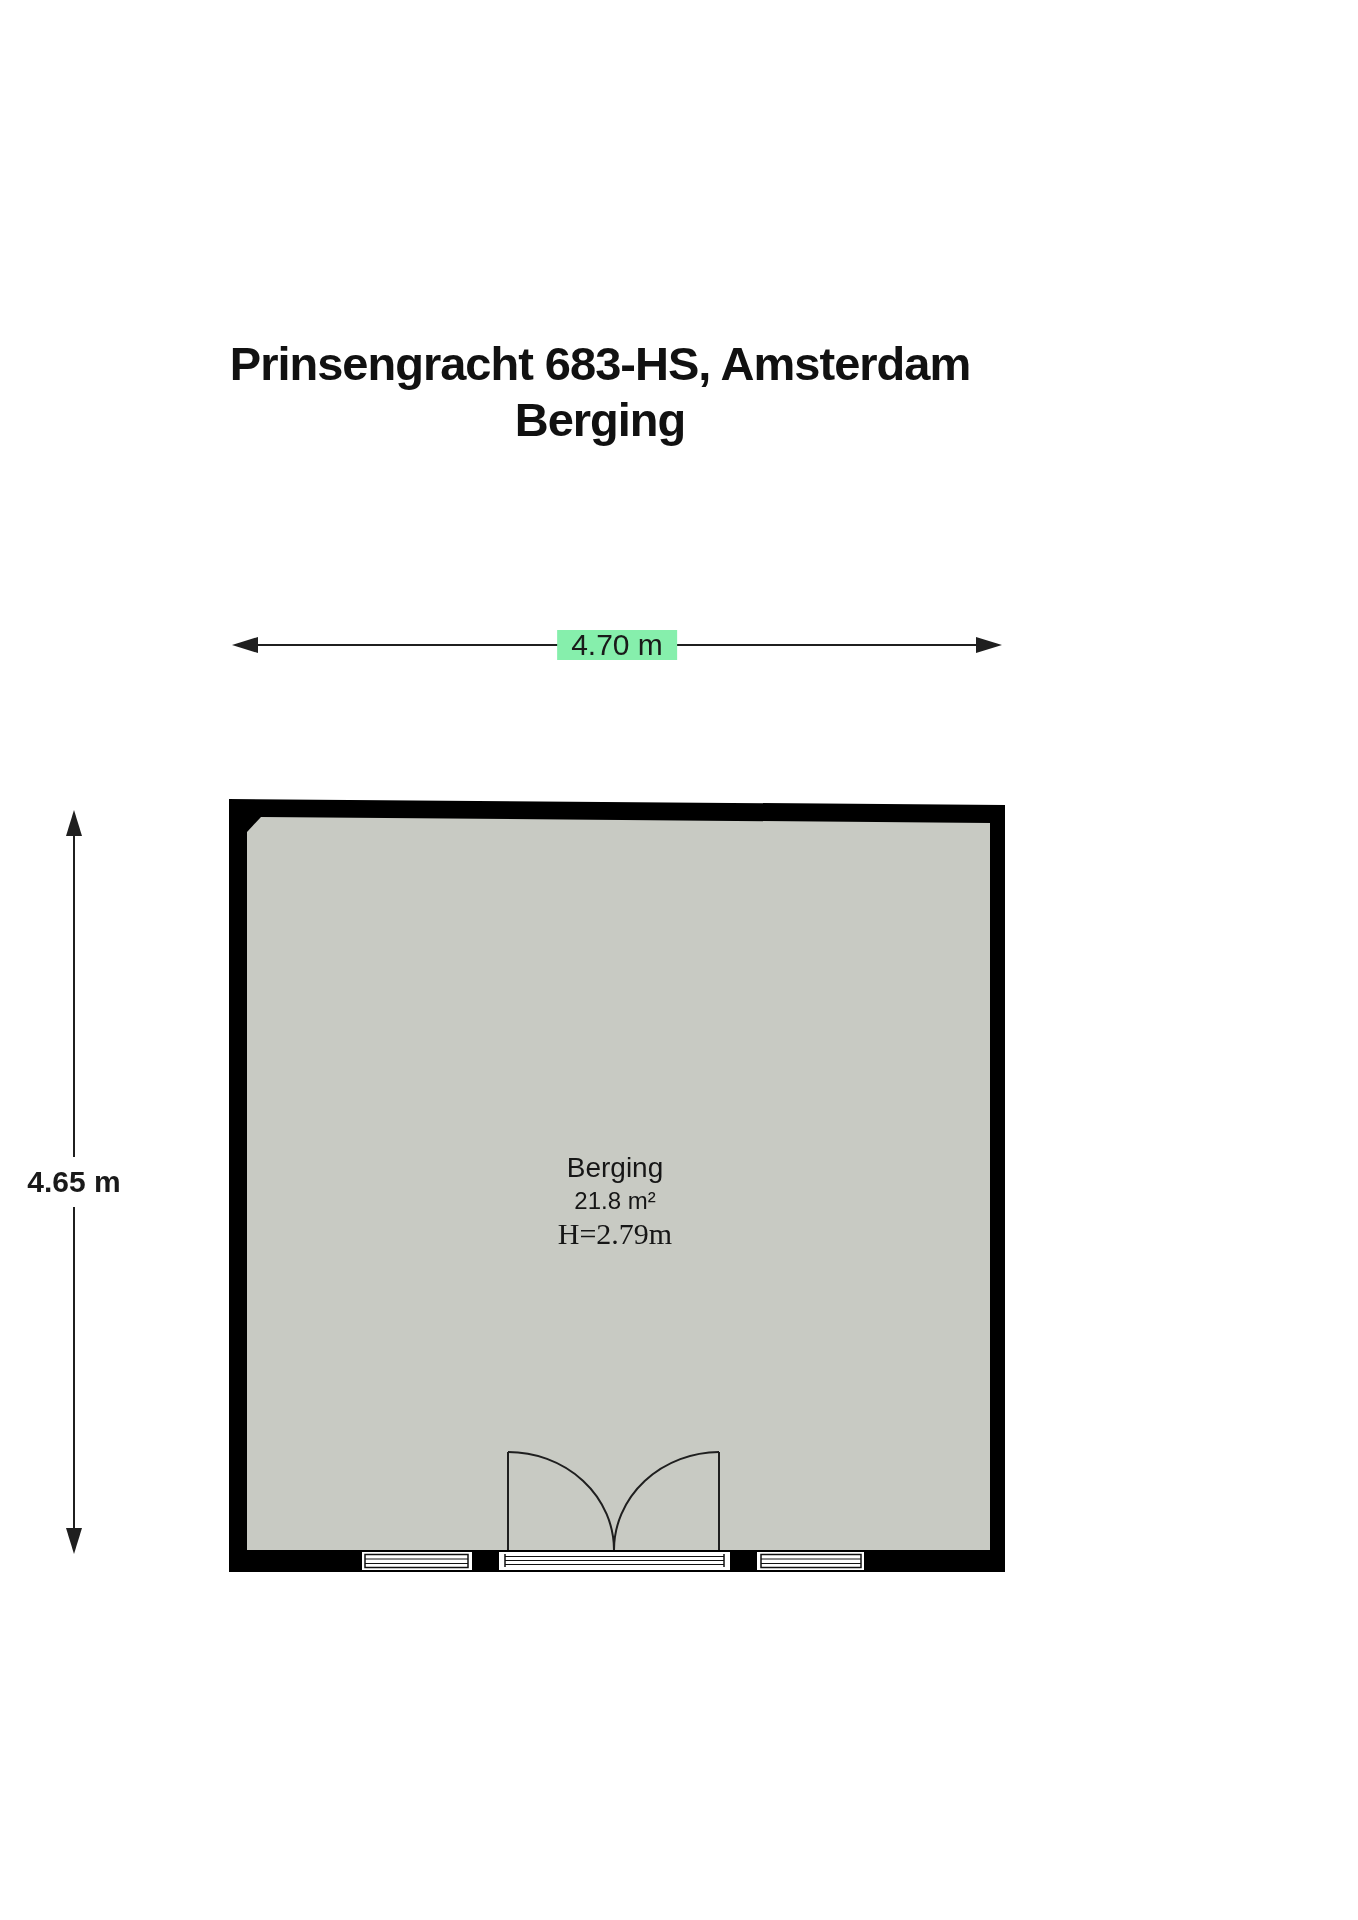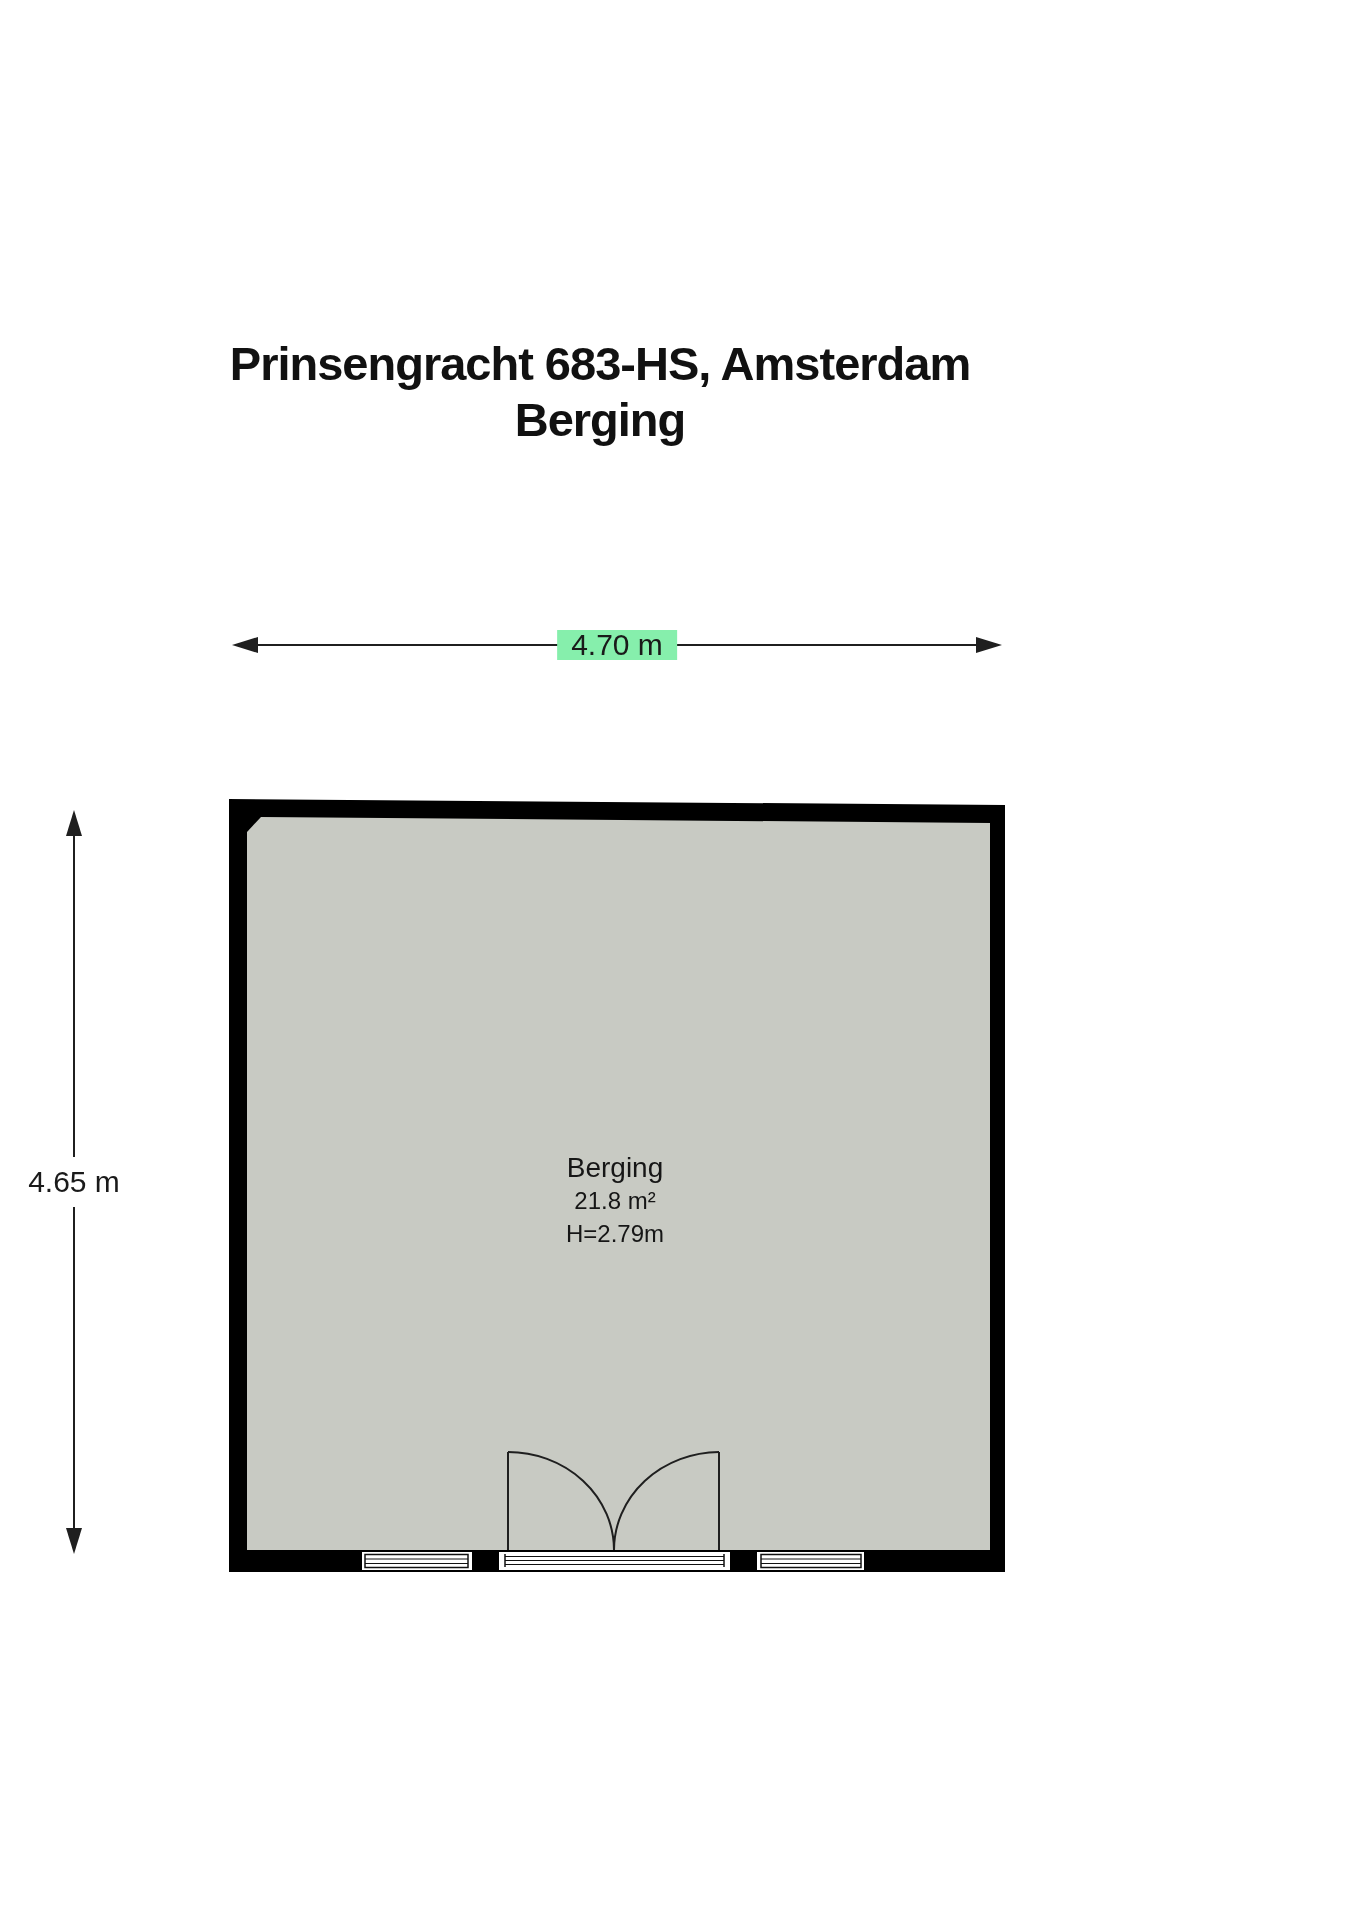--- a/index.html
+++ b/index.html
@@ -97,20 +97,21 @@
   .dim-v .dim-label {
     position: absolute;
     top: 50%;
     left: 50%;
     transform: translate(-50%, -50%);
     background: #ffffff;
     padding: 10px 2px;
     font-size: 30px;
     line-height: 30px;
     white-space: nowrap;
+    font-weight: bold;
   }
 
   
   #plan-svg {
     position: absolute;
     left: 229px;
     top: 799px;
   }
   #compass-svg {
     position: absolute;
@@ -121,21 +122,21 @@
   .room-label {
     position: absolute;
     left: 420px;
     top: 1151px;
     width: 390px;
     text-align: center;
     color: #161616;
   }
   .room-label .name { font-size: 28px; line-height: 33px; }
   .room-label .area { font-size: 24px; line-height: 34px; }
-  .room-label .ceil { font-size: 24px; line-height: 32px; }
+  .room-label .ceil { font-size: 30px; line-height: 32px; font-family: Liberation Serif, serif; }
 </style>
 </head>
 <body>
 
 <div id="canvas">
 
   <div class="plan-title">
     <div>Prinsengracht 683-HS, Amsterdam</div>
     <div>Berging</div>
   </div>

